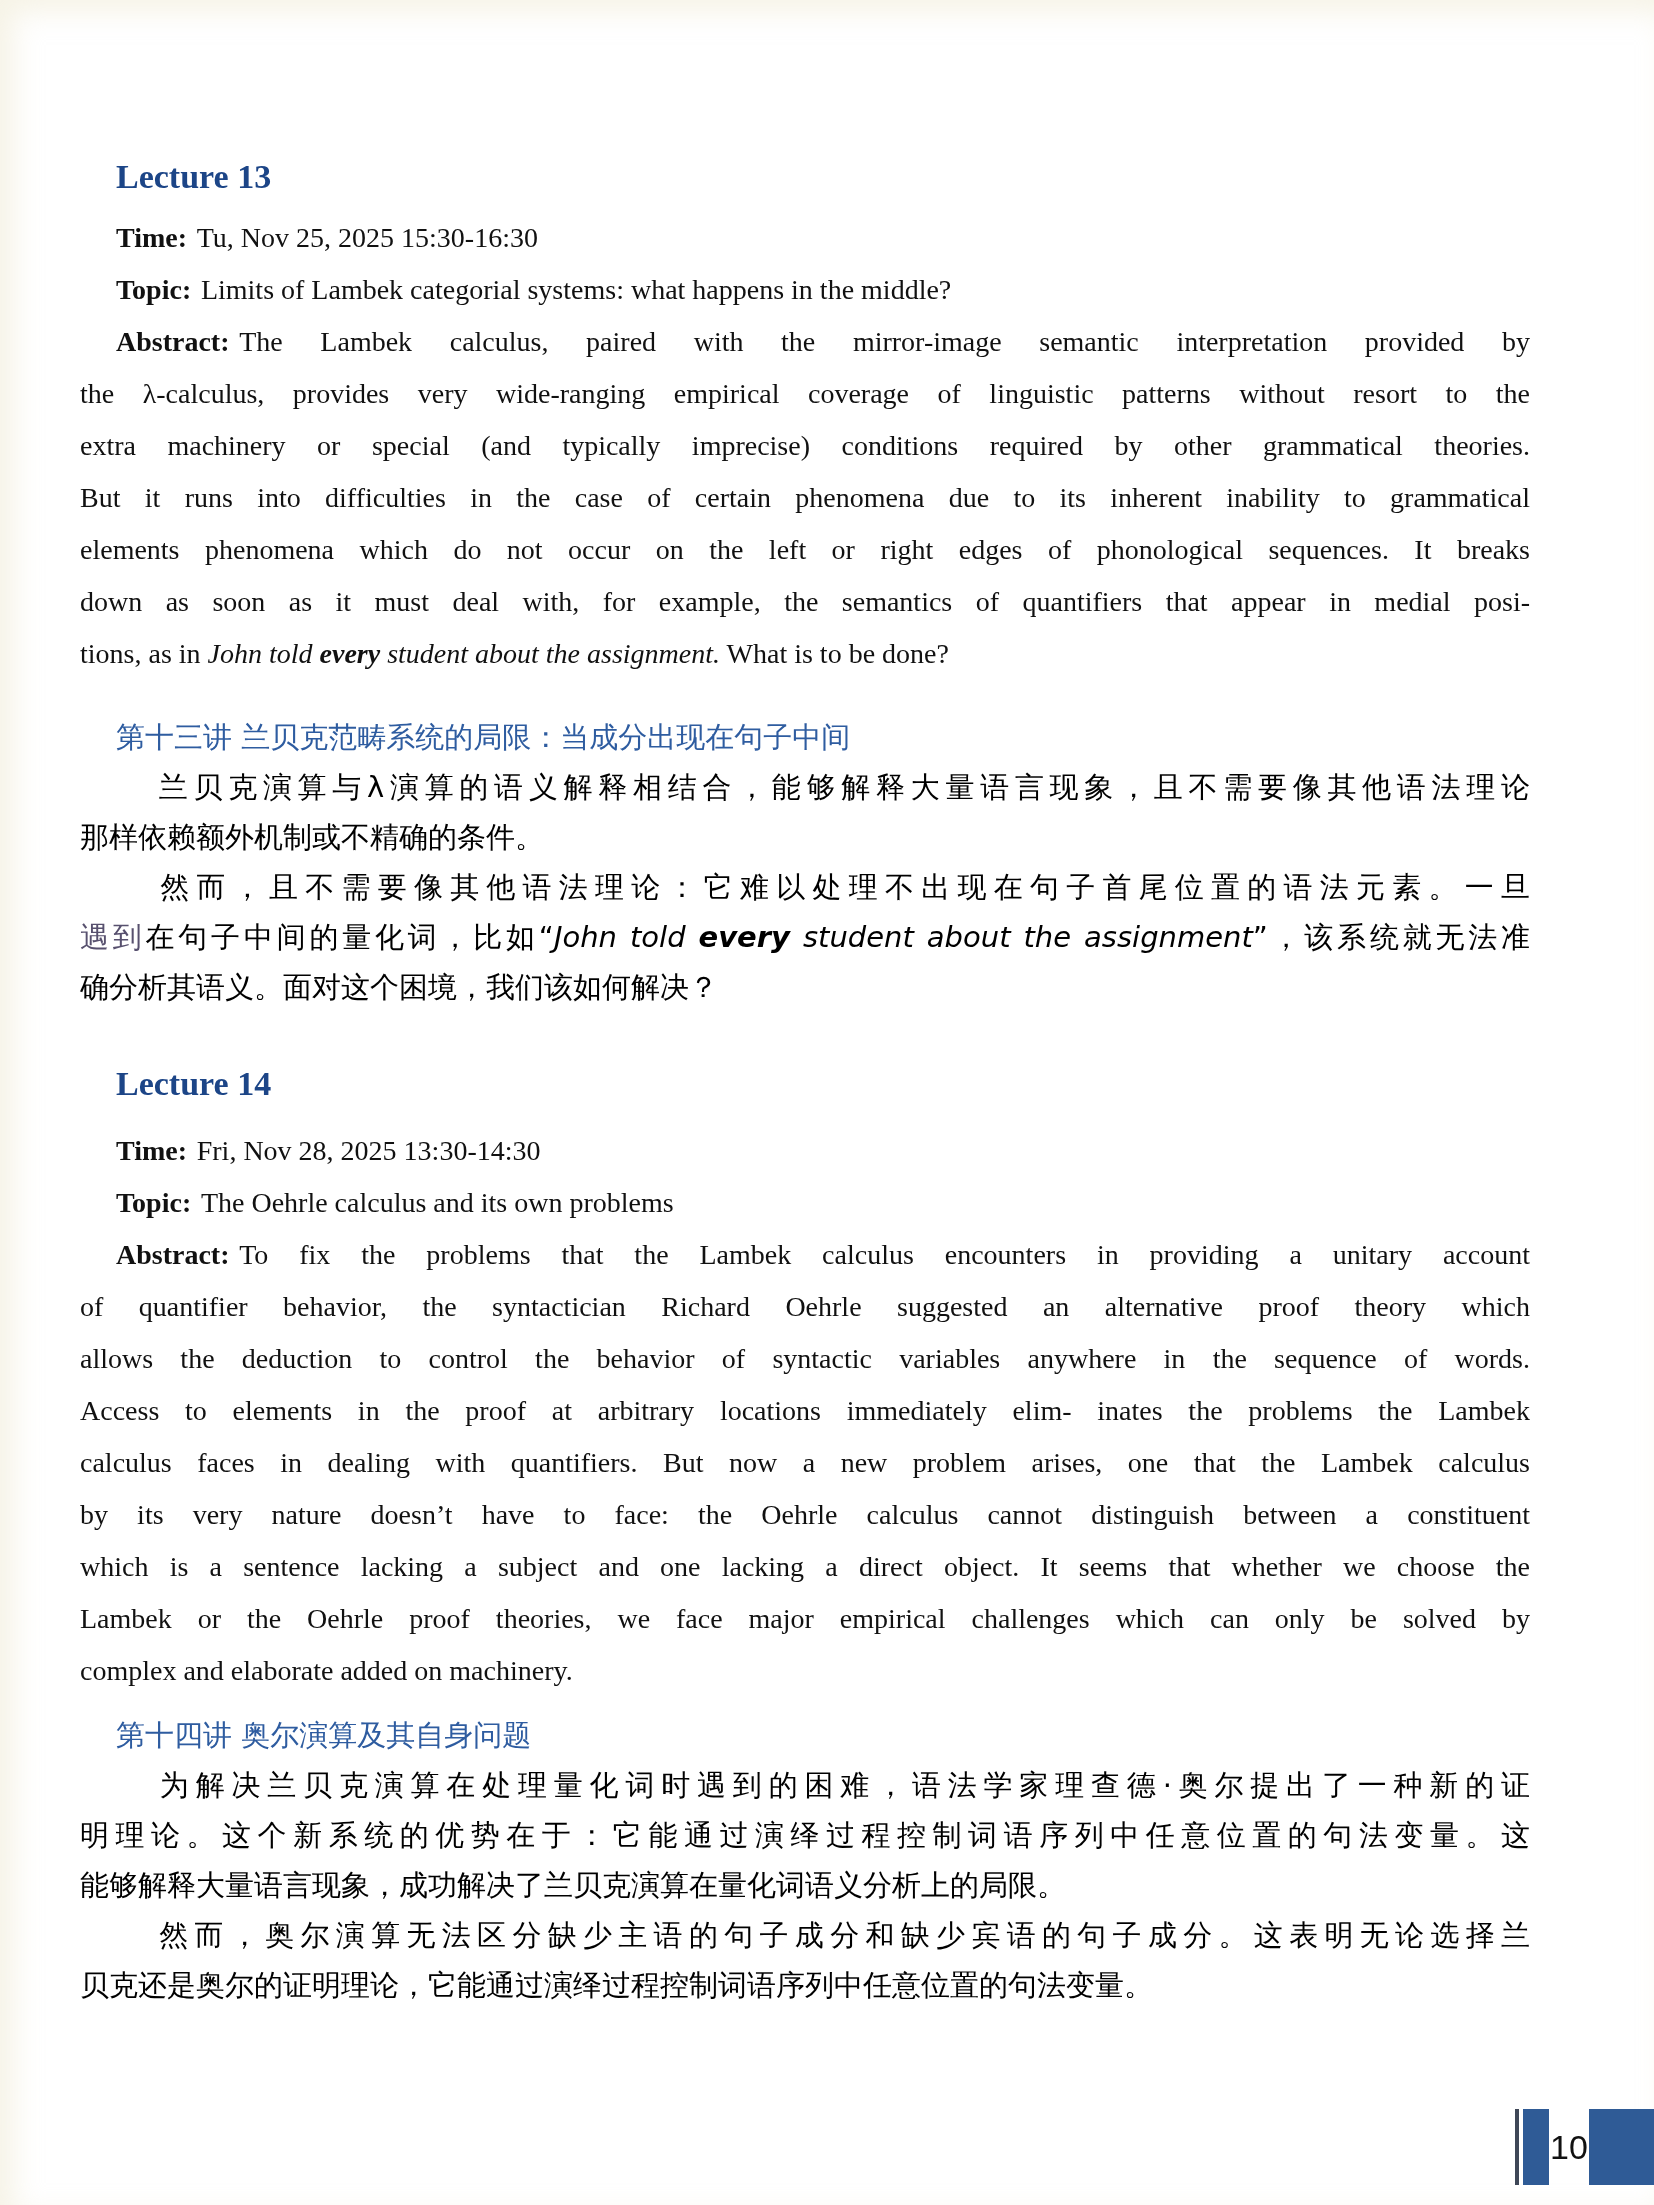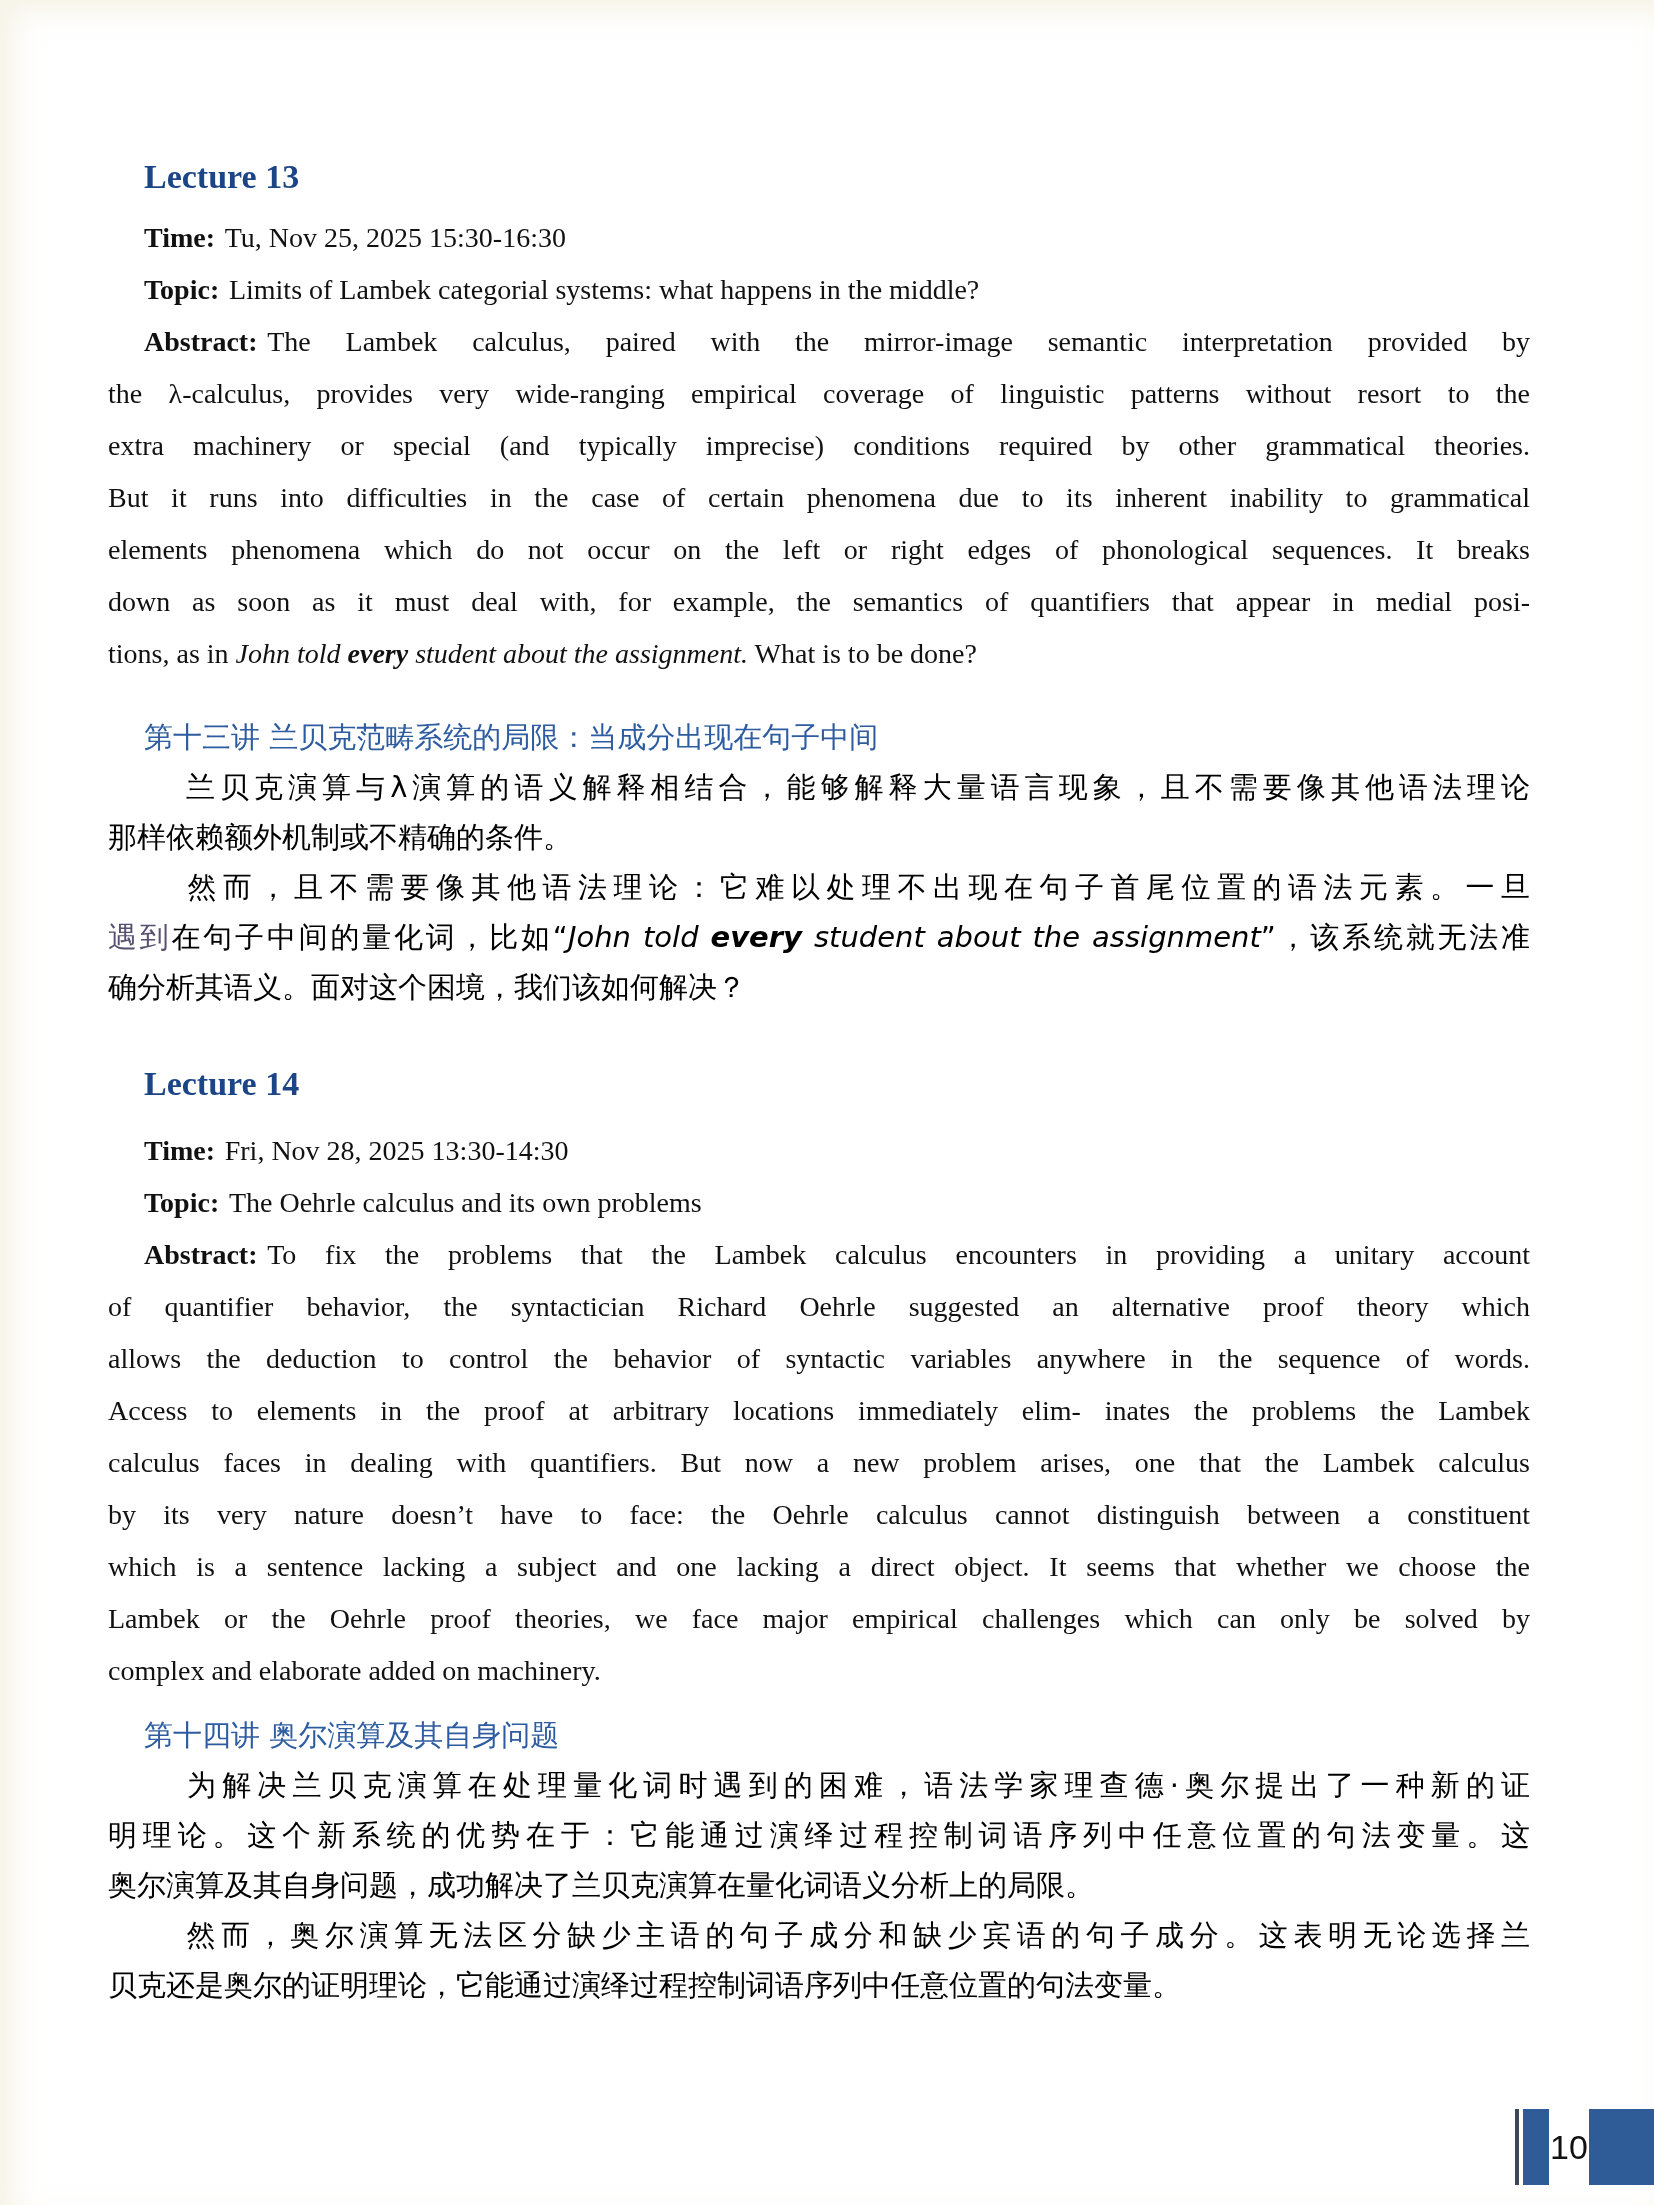--- a/index.html
+++ b/index.html
@@ -4,21 +4,21 @@
 <style>
   html,body{margin:0;padding:0;}
   body{
     width:1654px;height:2205px;position:relative;background:#ffffff;
     font-family:"Liberation Serif",serif;color:#111;overflow:hidden;
   }
   .page{
     position:absolute;inset:0;background:#ffffff;
     box-shadow:inset 13px 11.3px 27.5px rgba(238,231,206,0.5);
   }
-  .content{padding:0 124px 0 100px;margin-left:8px;}
+  .content{padding:0 124px 0 80px;}
   h1.lec{
     font-size:34px;line-height:40px;font-weight:bold;color:#1c4587;
     margin:0;padding-left:36px;
   }
   #lec13-title{margin-top:157px;}
   #lec14-title{margin-top:52px;}
   .en-block{margin-top:14.5px;}
   #en14{margin-top:21px;}
   .eline{font-size:28px;line-height:52px;white-space:normal;}
   .just{text-align:justify;text-align-last:justify;}
@@ -89,21 +89,21 @@
       <div class="eline just"><span>by its very nature doesn’t have to face: the Oehrle calculus cannot distinguish between a constituent</span></div>
       <div class="eline just"><span>which is a sentence lacking a subject and one lacking a direct object. It seems that whether we choose the</span></div>
       <div class="eline just"><span>Lambek or the Oehrle proof theories, we face major empirical challenges which can only be solved by</span></div>
       <div class="eline"><span>complex and elaborate added on machinery.</span></div>
     </div>
 
     <div class="zline zh-heading" id="zh14-heading">第十四讲 奥尔演算及其自身问题</div>
     <div>
       <div class="zline just"><span class="zindent"></span><span>为解决兰贝克演算在处理量化词时遇到的困难，语法学家理查德·奥尔提出了一种新的证</span></div>
       <div class="zline just"><span>明理论。这个新系统的优势在于：它能通过演绎过程控制词语序列中任意位置的句法变量。这</span></div>
-      <div class="zline"><span>奥尔演算及其自身问题，成功解决了兰贝克演算在量化词语义分析上的局限。</span></div>
+      <div class="zline"><span>能够解释大量语言现象，成功解决了兰贝克演算在量化词语义分析上的局限。</span></div>
       <div class="zline just"><span class="zindent"></span><span>然而，奥尔演算无法区分缺少主语的句子成分和缺少宾语的句子成分。这表明无论选择兰</span></div>
       <div class="zline"><span>贝克还是奥尔的证明理论，它能通过演绎过程控制词语序列中任意位置的句法变量。</span></div>
     </div>
 
   </div>
 
   <div class="footer">
     <div class="thin-rule"></div>
     <div class="bar-small"></div>
     <div class="page-num">10</div>

